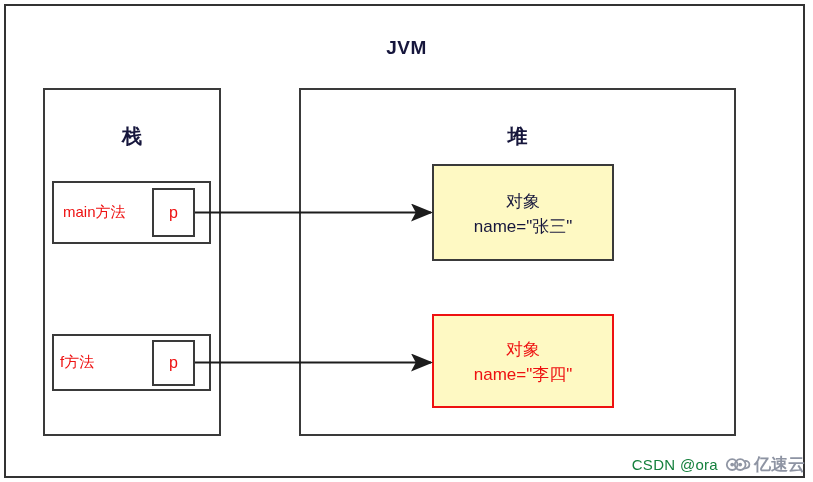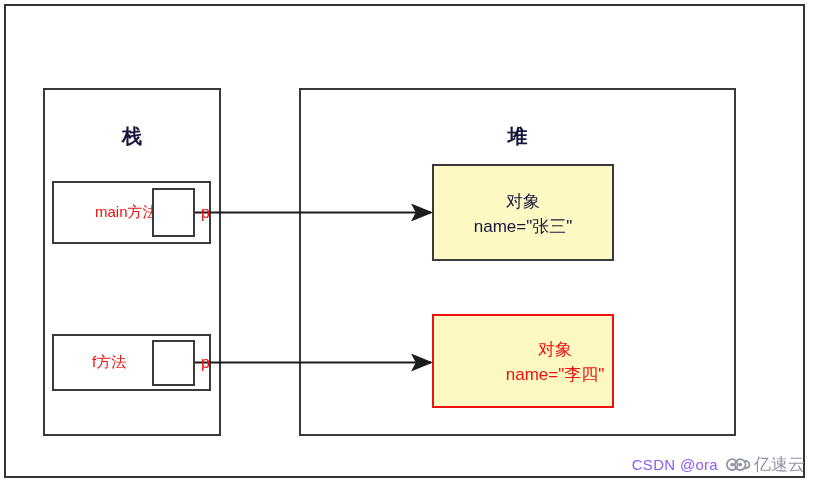--- a/index.html
+++ b/index.html
@@ -51,21 +51,20 @@
   .lbl {
     position: absolute;
     white-space: nowrap;
     line-height: 1.15;
   }
   .navy {
     color: #16163c;
   }
   .red {
     color: #ee1111;
-    margin-left: 32px;
   }
 
   #jvm-title {
     left: 0;
     top: 37px;
     width: 813px;
     text-align: center;
     font-size: 19px;
     font-weight: bold;
     letter-spacing: 0.5px;
@@ -121,46 +120,47 @@
     right: 8px;
     bottom: 6px;
     display: flex;
     align-items: center;
     gap: 7px;
     color: #9a9aa2;
     font-size: 15px;
     white-space: nowrap;
   }
   #watermark .csdn-text {
-    color: #8b5cf6;
+    color: #15803d;
     font-size: 15px;
     letter-spacing: 0.3px;
     
     max-width: 92px;
     overflow: hidden;
   }
   #watermark .ys-logo {
     display: flex;
     align-items: center;
     gap: 3px;
     color: #9096a4;
   }
   #watermark .ys-text {
     font-size: 17px;
-    font-weight: normal;
+    font-weight: bold;
     color: #8e94a3;
   }
 </style>
 </head>
 <body>
 
 <div id="canvas">
 
   <div class="box frame-outer" style="left:4px; top:4px; width:801px; height:474px;"></div>
 
+  <div class="lbl navy" id="jvm-title">JVM</div>
 
   <div class="box frame-region" style="left:43px; top:88px; width:178px; height:348px;"></div>
 
   <div class="lbl navy" id="stack-title">栈</div>
 
   <div class="box frame-method" style="left:52px; top:181px; width:159px; height:63px;"></div>
   <div class="method-name red" style="left:63px; top:203px;">main方法</div>
   <div class="box frame-slot" style="left:152px; top:188px; width:43px; height:49px;"></div>
   <div class="slot-name red" style="left:169px; top:204px; z-index:5;">p</div>
 

